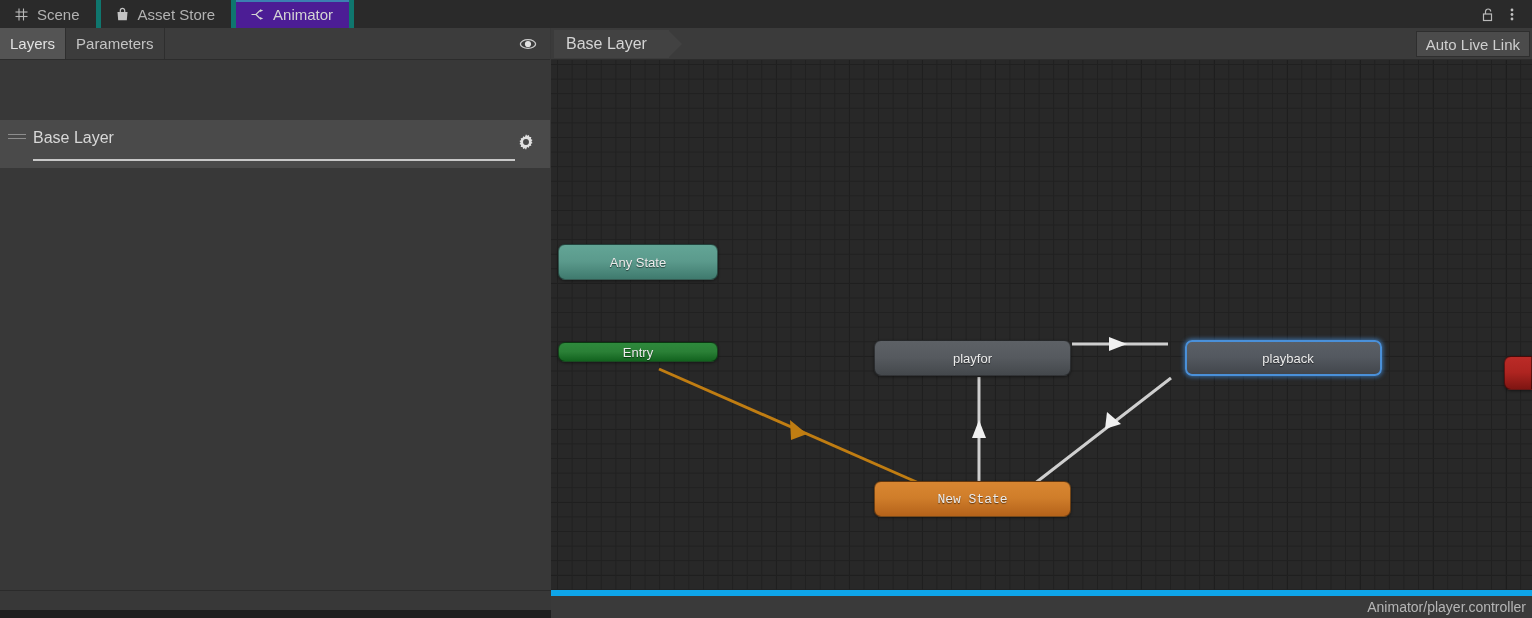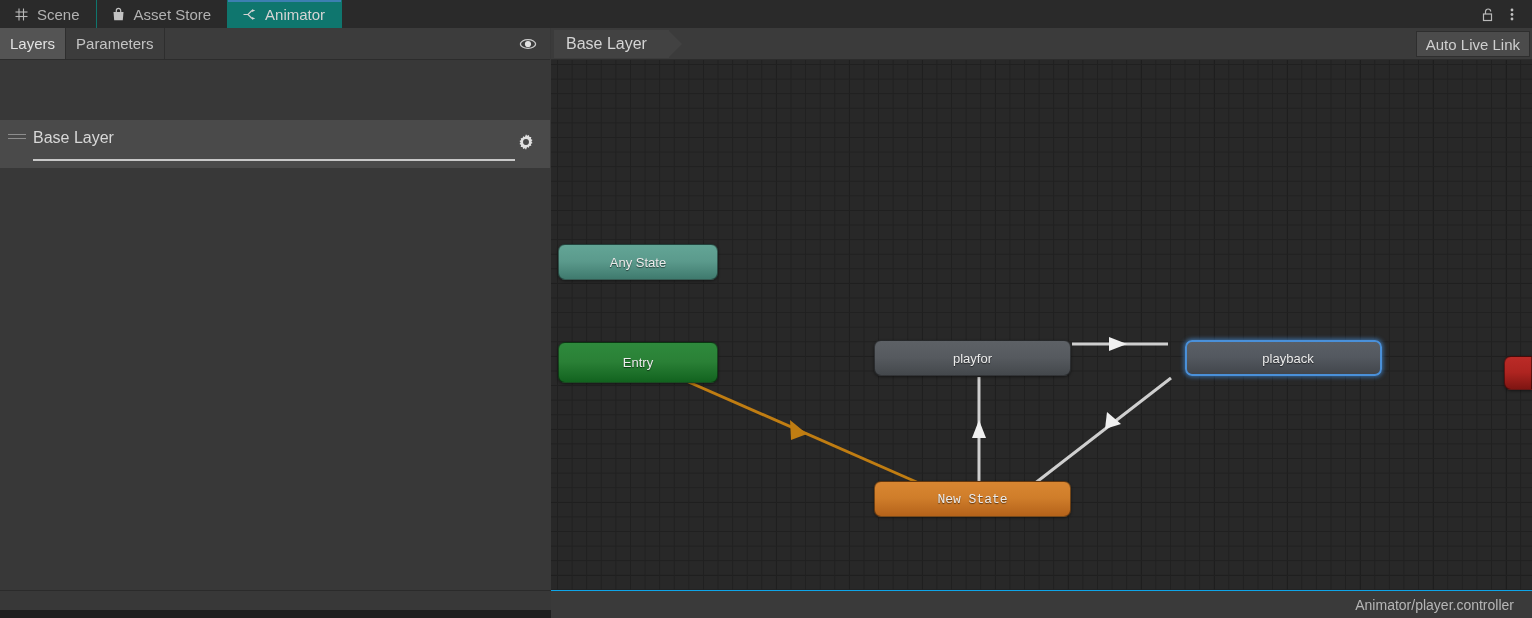--- a/index.html
+++ b/index.html
@@ -14,26 +14,26 @@
   
   .tabbar {
     position: absolute; left: 0; top: 0; width: 1532px; height: 28px;
     background: #1f1f1f; display: flex; align-items: stretch;
   }
   .tab {
     display: flex; align-items: center; gap: 8px;
     padding: 0 16px 0 14px; height: 28px;
     font-size: 15px; color: #b8b8b8;
     background: #2d2d2d;
-    border-right: 1px solid #0f766e;
+    border-right: 5px solid #0f766e;
     position: relative;
   }
   .tab.inactive { background: #2a2a2a; color: #b2b2b2; }
   .tab.active {
-    background: #0f766e; color: #d4d4d4;
+    background: #4c1d95; color: #d4d4d4;
   }
   .tab.active::before {
     content: ""; position: absolute; left: 0; right: 0; top: 0; height: 2px;
     background: #3c7fb1;
   }
   .tab-icon { width: 15px; height: 15px; display: inline-block; flex: 0 0 auto; }
   .tabbar-spacer { flex: 1 1 auto; background: #2a2a2a; border-right: none; }
 
   .tabbar-right {
     display: flex; align-items: center; gap: 4px;
@@ -153,21 +153,21 @@
     font-size: 13px; color: #ececec;
     text-shadow: 0 1px 1px rgba(0,0,0,0.55);
     border: 1px solid rgba(0,0,0,0.45);
     box-shadow: 0 1px 3px rgba(0,0,0,0.45);
   }
   .node-anystate {
     left: 7px; top: 184px; width: 160px; height: 36px;
     background: linear-gradient(to bottom, #63a596 0%, #5b9a8c 48%, #3f7a6e 100%);
   }
   .node-entry {
-    left: 7px; top: 282px; width: 160px; height: 41px;
+    left: 7px; top: 282px; width: 160px; height: 20px;
     background: linear-gradient(to bottom, #2e8a3c 0%, #2a8036 48%, #12631f 100%);
     justify-content: center;
   }
   .node-playfor {
     left: 323px; top: 280px; width: 197px; height: 36px;
     background: linear-gradient(to bottom, #5d6166 0%, #565a5f 48%, #44484c 100%);
   }
   .node-playback {
     left: 634px; top: 280px; width: 197px; height: 36px;
     background: linear-gradient(to bottom, #5a5f66 0%, #53585f 48%, #42464c 100%);
@@ -182,23 +182,23 @@
   }
   .node-exit {
     left: 953px; top: 296px; width: 28px; height: 34px;
     border-radius: 7px 0 0 7px;
     background: linear-gradient(to bottom, #bb2b27 0%, #ae2420 48%, #7e1512 100%);
   }
 
   
   .statusbar {
     position: absolute; left: 551px; top: 590px; width: 981px; height: 28px;
-    background: #3a3a3a; border-top: 1px solid #0ea5e9;
+    background: #3a3a3a; border-top: 6px solid #0ea5e9;
     display: flex; align-items: center; justify-content: flex-end;
-    padding-right: 18px;
+    padding-right: 6px;
   }
   .statusbar span { font-size: 14px; color: #b6b6b6; }
   .footer-strip {
     position: absolute; left: 0; top: 610px; width: 551px; height: 8px;
     background: #1f1f1f;
   }
   .left-fill {
     position: absolute; left: 0; top: 590px; width: 551px; height: 20px;
     background: #383838; border-top: 1px solid #2b2b2b;
   }

